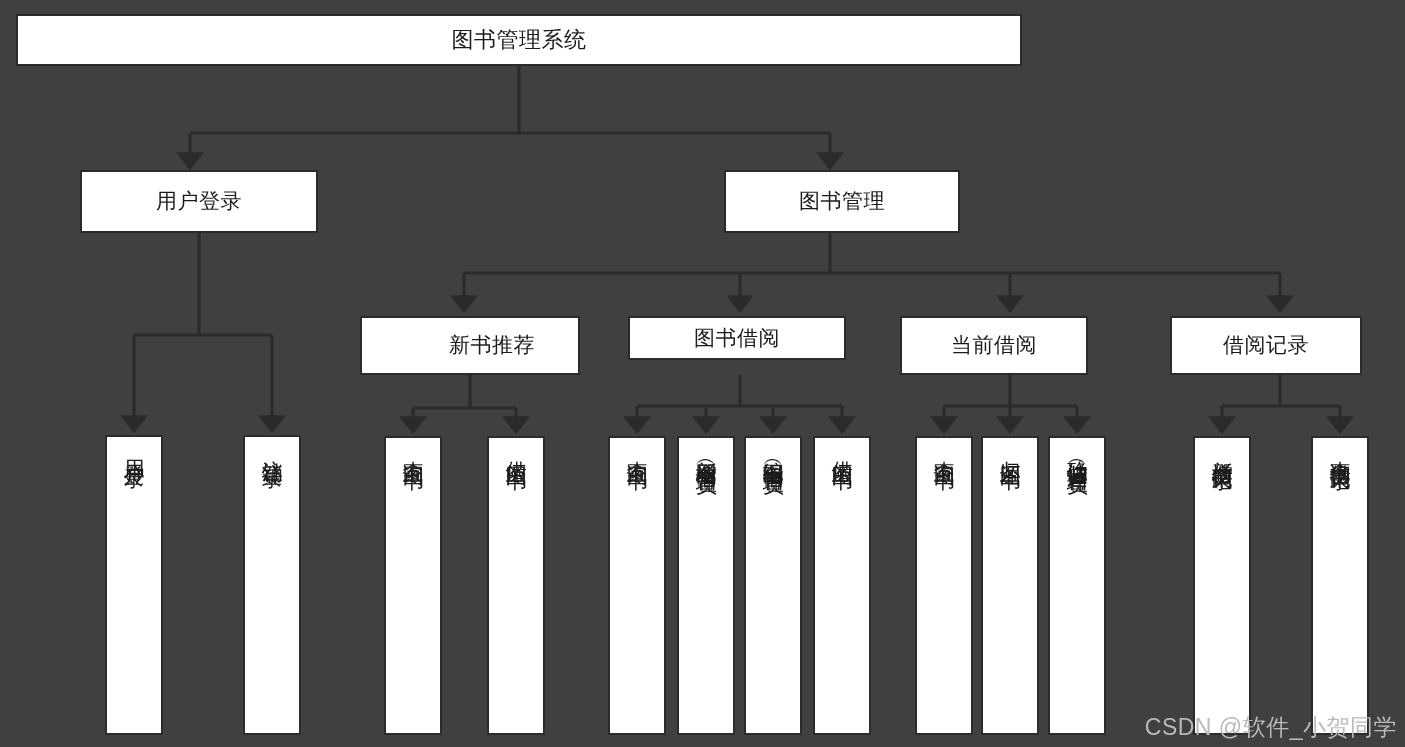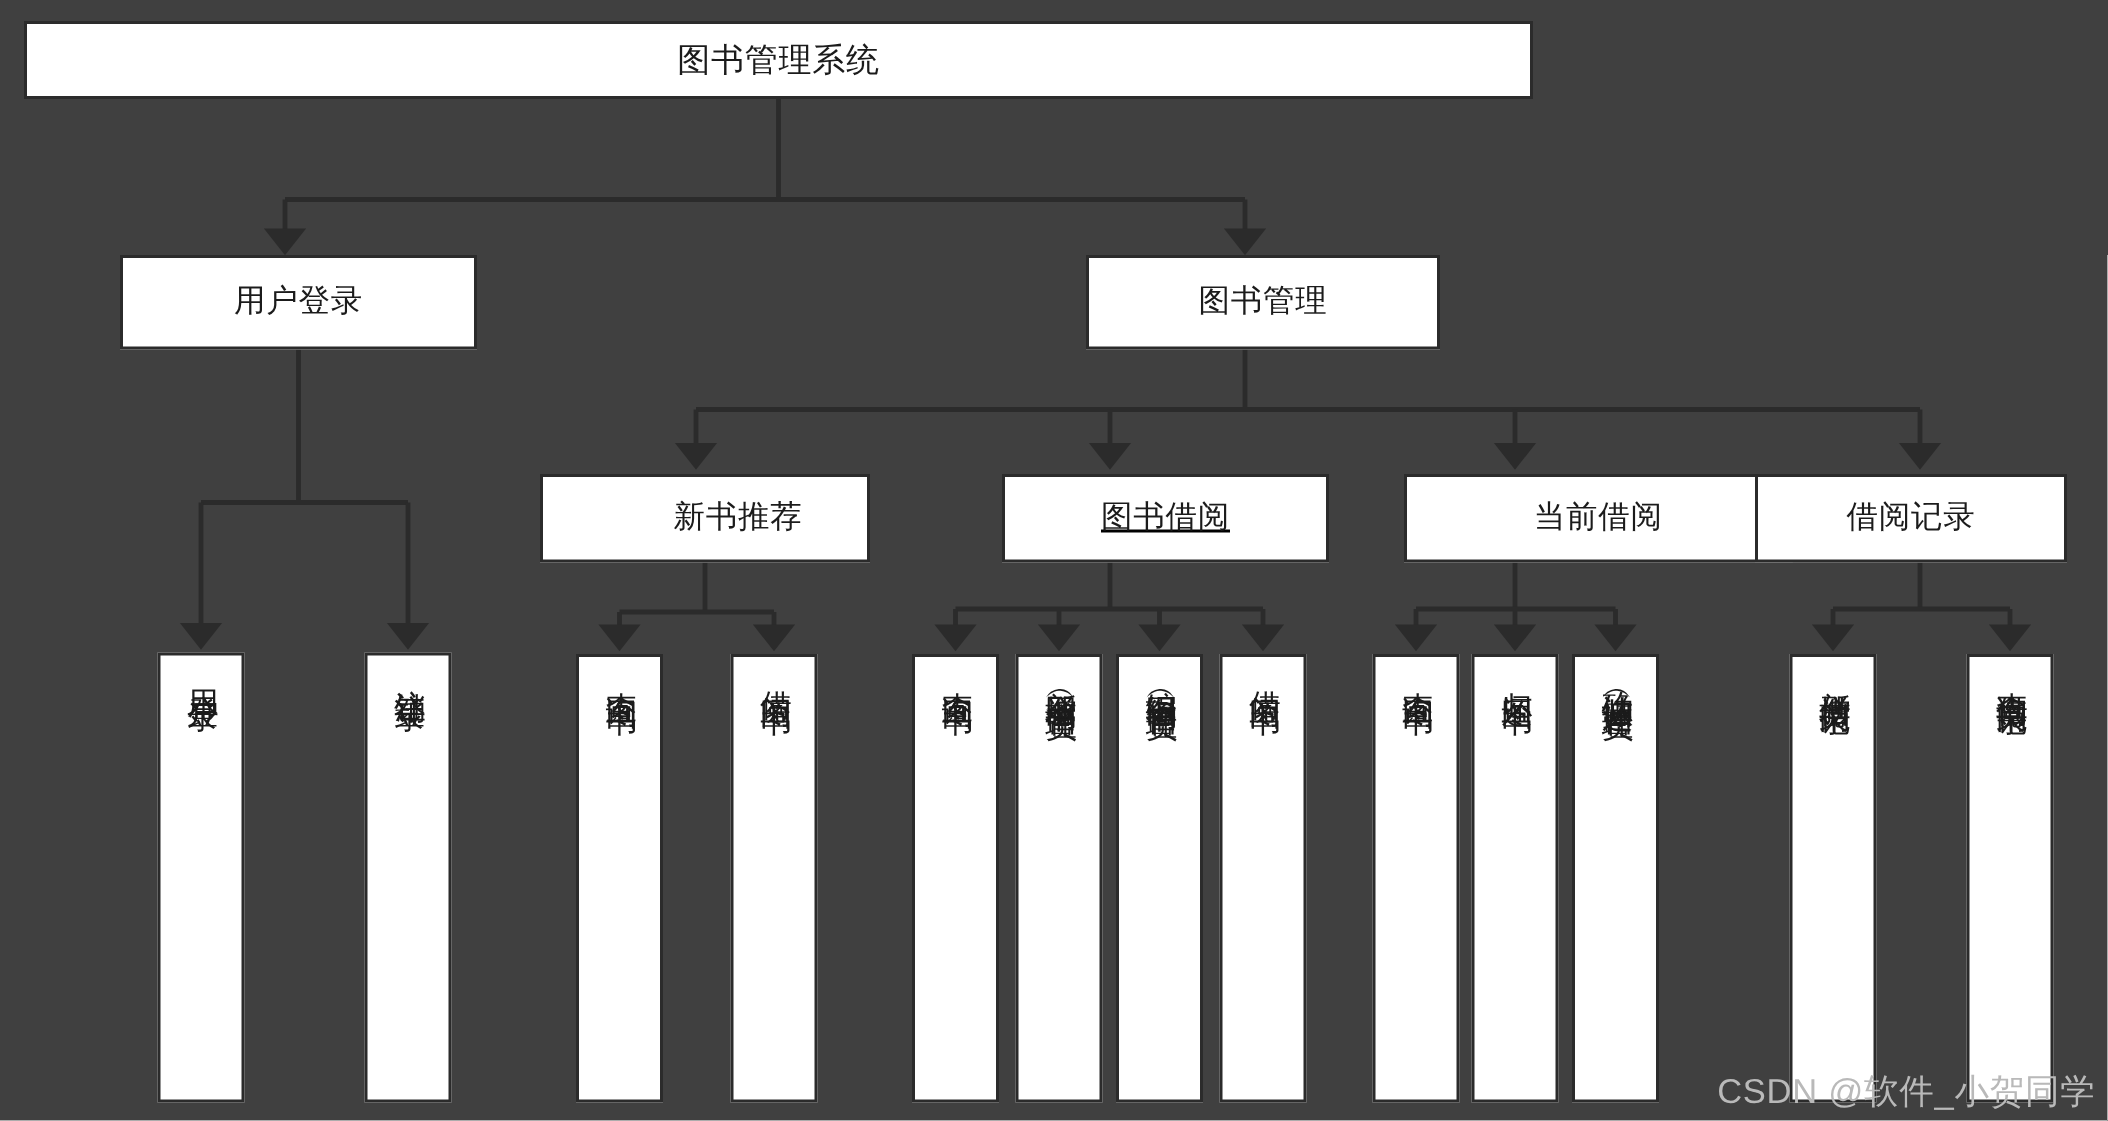--- a/index.html
+++ b/index.html
@@ -139,29 +139,29 @@
   </div>
 
   <div class="node level2" style="left:712px; top:170px; width:236px; height:63px;margin-left:12px;">
     <span class="node-label">图书管理</span>
   </div>
 
   <div class="node level3" style="left:360px; top:316px; width:220px; height:59px;padding-left:44px;">
     <span class="node-label">新书推荐</span>
   </div>
 
-  <div class="node level3" style="left:668px; top:316px; width:218px; height:59px;text-decoration:underline;">
+  <div class="node level3" style="left:628px; top:316px; width:218px; height:44px;">
     <span class="node-label">图书借阅</span>
   </div>
 
-  <div class="node level3" style="left:900px; top:316px; width:259px; height:59px;margin-left:36px;">
+  <div class="node level3" style="left:900px; top:316px; width:188px; height:59px;">
     <span class="node-label">当前借阅</span>
   </div>
 
-  <div class="node level3" style="left:1170px; top:316px; width:208px; height:59px;">
+  <div class="node level3" style="left:1170px; top:316px; width:192px; height:59px;">
     <span class="node-label">借阅记录</span>
   </div>
 
   <div class="node leaf" style="left:105px; top:435px; width:58px; height:300px;">
     <span class="node-label">用户登录</span>
   </div>
 
   <div class="node leaf" style="left:243px; top:435px; width:58px; height:300px;">
     <span class="node-label">注销登录</span>
   </div>

